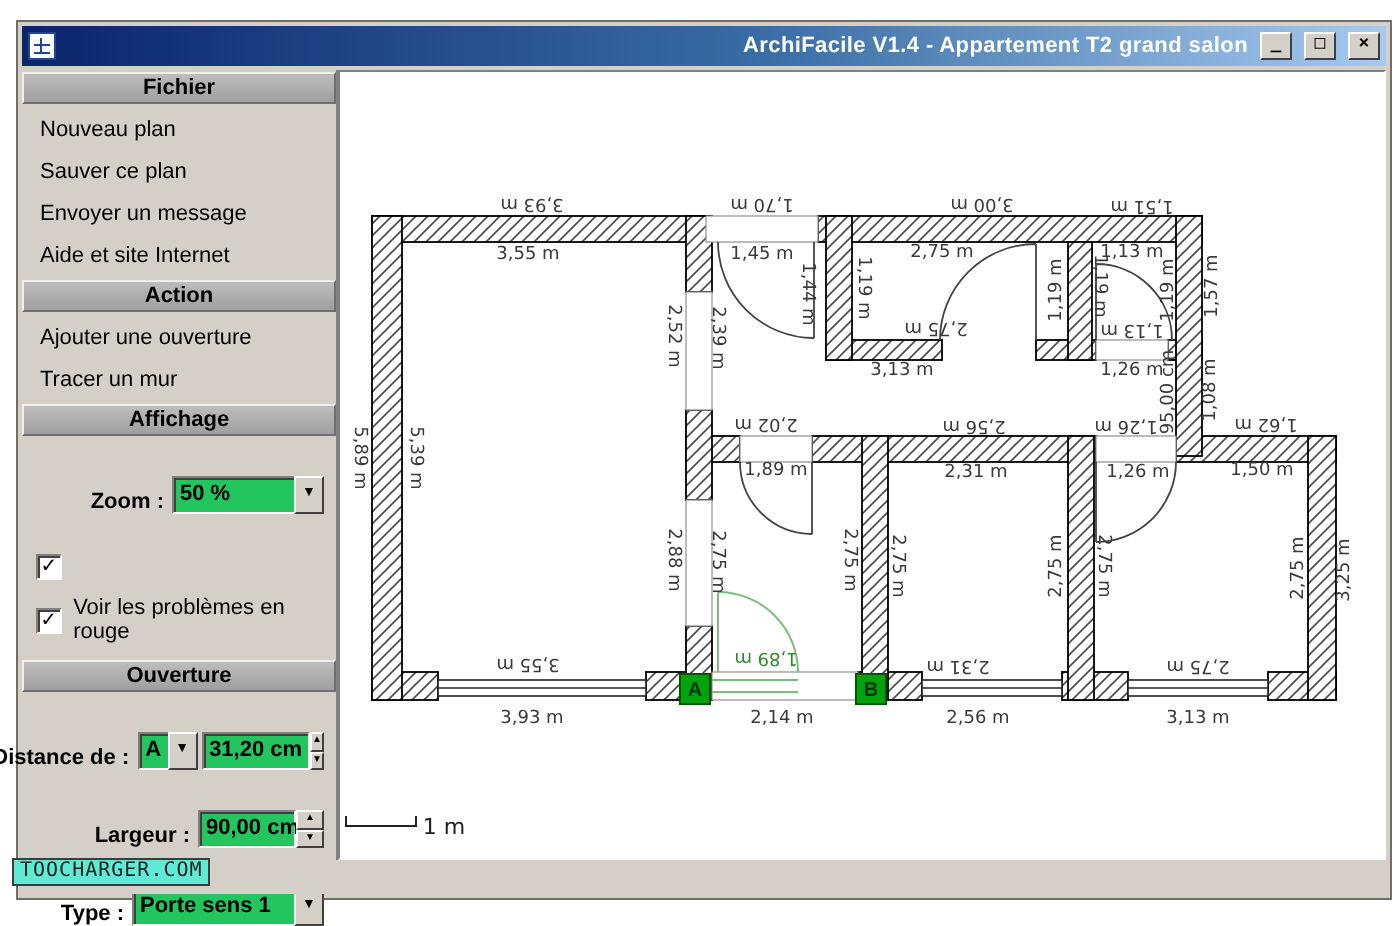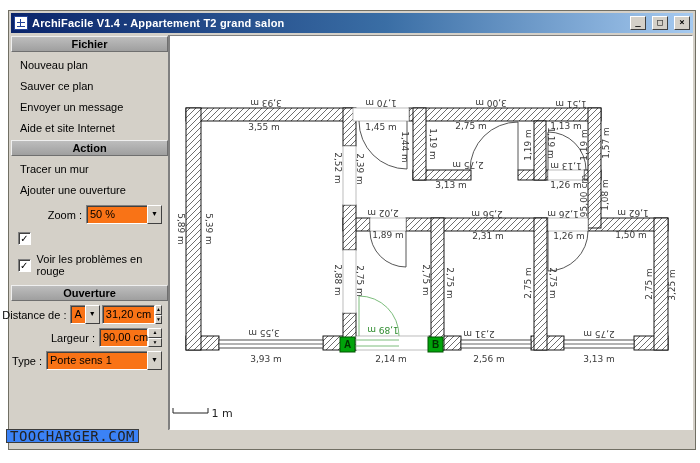--- a/index.html
+++ b/index.html
@@ -3,61 +3,61 @@
 <meta charset="utf-8">
 <style>
   html,body{margin:0;padding:0;background:#fff;width:700px;height:463px;
     font-family:"Liberation Sans",sans-serif;-webkit-font-smoothing:none;}
   *{box-sizing:border-box;}
   #window{position:absolute;left:8px;top:10px;width:688px;height:440px;
     background:#d4d0c8;border:1px solid #716f64;padding:2px;}
   .titlebar{height:20px;background:linear-gradient(to right,#0a246a,#3a6ea5 55%,#a6caf0);
     display:flex;align-items:center;padding:0 3px;gap:4px;}
   .title-text{color:#fff;font-size:11px;font-weight:bold;flex:1;white-space:nowrap;
-    overflow:hidden;letter-spacing:.2px;}
+    overflow:hidden;letter-spacing:.2px;text-align:right;}
   .tb-btn{width:16px;height:14px;background:#d4d0c8;border:1px solid;
     border-color:#fff #404040 #404040 #fff;font-size:9px;line-height:11px;text-align:center;
     color:#000;font-weight:bold;margin-left:2px;font-family:"DejaVu Sans Mono",monospace;}
   .app-icon{width:14px;height:14px;background:#fff;border:1px solid #24439a;position:relative;}
   .app-icon:before{content:"";position:absolute;inset:2px;
     background:
       linear-gradient(#24439a,#24439a) 0 3px/100% 1px no-repeat,
       linear-gradient(#24439a,#24439a) 3px 0/1px 100% no-repeat,
       linear-gradient(#24439a,#24439a) 0 7px/100% 1px no-repeat;}
   
   #sidebar{position:absolute;left:2px;top:24px;width:158px;height:396px;background:#d4d0c8;
     border-right:1px solid #808080;font-size:11px;color:#000;}
   .sec-header{height:16px;background:linear-gradient(#bdbdbd,#9f9f9f);border:1px solid;
     border-color:#efefef #6f6f6f #6f6f6f #efefef;font-weight:bold;text-align:center;
     line-height:14px;margin:1px 0 3px 0;}
   .side-item{height:21px;line-height:21px;padding-left:9px;cursor:default;white-space:nowrap;}
-  .row{display:flex;align-items:center;justify-content:flex-end;padding:0 6px 0 0;margin:4px 0;}
+  .row{display:flex;align-items:flex-end;justify-content:flex-end;padding:0 6px 0 0;margin:20px 0;font-weight:bold;}
   .row label{margin-right:4px;white-space:nowrap;}
-  .field{background:#f97316;border:1px solid;border-color:#808080 #fff #fff #808080;
+  .field{background:#22c55e;border:1px solid;border-color:#808080 #fff #fff #808080;
     box-shadow:inset 1px 1px 0 #404040;height:19px;line-height:17px;padding:0 3px;
     font-size:11px;white-space:nowrap;}
   .combo{display:flex;align-items:stretch;height:19px;}
   .combo .field{flex:1;border-right:none;}
   .drop-btn{width:15px;background:#d4d0c8;border:1px solid;border-color:#fff #404040 #404040 #fff;
     font-size:7px;text-align:center;line-height:16px;color:#000;}
   .spinner{display:flex;flex-direction:column;width:14px;height:19px;}
   .spin-btn{flex:1;background:#d4d0c8;border:1px solid;border-color:#fff #404040 #404040 #fff;
     font-size:5px;line-height:6px;text-align:center;color:#000;padding:0;}
   .cbrow{display:flex;align-items:center;padding-left:7px;margin:8px 0;}
   .cb{width:13px;height:13px;background:#fff;border:1px solid;
     border-color:#808080 #fff #fff #808080;box-shadow:inset 1px 1px 0 #404040;
     font-size:10px;line-height:12px;text-align:center;margin-right:6px;color:#000;}
   
   #canvas{position:absolute;left:160px;top:24px;width:524px;height:395px;background:#fff;
     border:1px solid;border-color:#808080 #fff #fff #808080;overflow:hidden;}
   #canvas svg{display:block;}
   
   #statusbar{position:absolute;left:2px;top:419px;width:682px;height:17px;background:#d4d0c8;}
-  #badge{position:absolute;left:6px;top:429px;background:#3b82f6;border:1px solid #3c3c3c;
-    font-family:"DejaVu Sans Mono",monospace;font-size:14px;line-height:10px;padding:1px 3px;
+  #badge{position:absolute;left:6px;top:429px;background:#5eead4;border:1px solid #3c3c3c;
+    font-family:"DejaVu Sans Mono",monospace;font-size:10px;line-height:10px;padding:1px 3px;
     color:#222;letter-spacing:.5px;z-index:5;}
 </style>
 </head>
 <body>
 
 <div id="window">
   <div class="titlebar">
     <div class="app-icon"></div>
     <div class="title-text">ArchiFacile V1.4 - Appartement T2 grand salon</div>
     <div class="tb-btn">_</div>
@@ -66,23 +66,24 @@
   </div>
 
   <div id="sidebar">
     <div class="sec-header">Fichier</div>
     <div class="side-item">Nouveau plan</div>
     <div class="side-item">Sauver ce plan</div>
     <div class="side-item">Envoyer un message</div>
     <div class="side-item">Aide et site Internet</div>
 
     <div class="sec-header">Action</div>
+    <div class="side-item">Ajouter une ouverture</div>
     <div class="side-item">Tracer un mur</div>
-    <div class="side-item">Ajouter une ouverture</div>
-
+
+    <div class="sec-header">Affichage</div>
     <div class="row">
       <label>Zoom :</label>
       <div class="combo" style="width:76px">
         <div class="field">50 %</div>
         <div class="drop-btn">▼</div>
       </div>
     </div>
     <div class="cbrow">
       <div class="cb">✓</div>
     </div>
@@ -107,21 +108,21 @@
     <div class="row">
       <label>Largeur :</label>
       <div class="field" style="width:49px">90,00 cm</div>
       <div class="spinner">
         <div class="spin-btn">▲</div>
         <div class="spin-btn">▼</div>
       </div>
     </div>
     <div class="row">
       <label>Type :</label>
-      <div class="combo" style="width:116px">
+      <div class="combo" style="width:96px">
         <div class="field">Porte sens 1</div>
         <div class="drop-btn">▼</div>
       </div>
     </div>
   </div>
 
   <div id="canvas">
     <svg width="522" height="393" viewBox="169 33 522 393">
       <defs>
         <pattern id="hatch" patternUnits="userSpaceOnUse" width="6" height="6">

